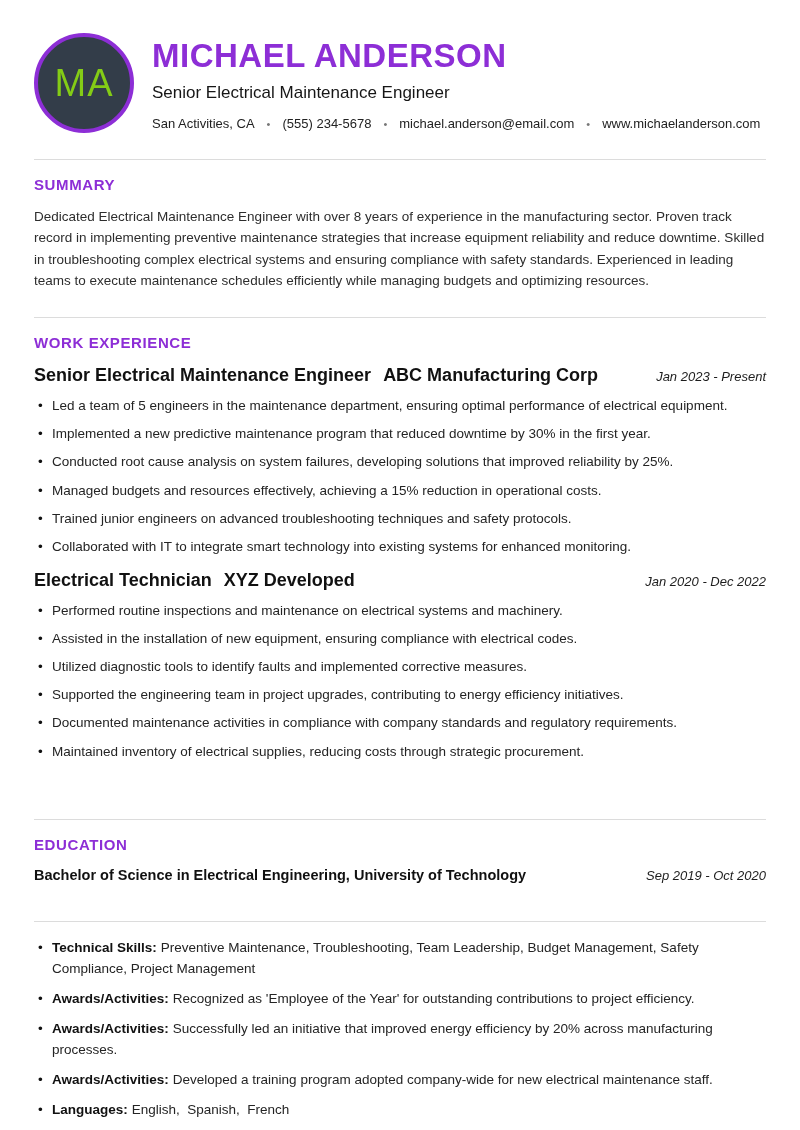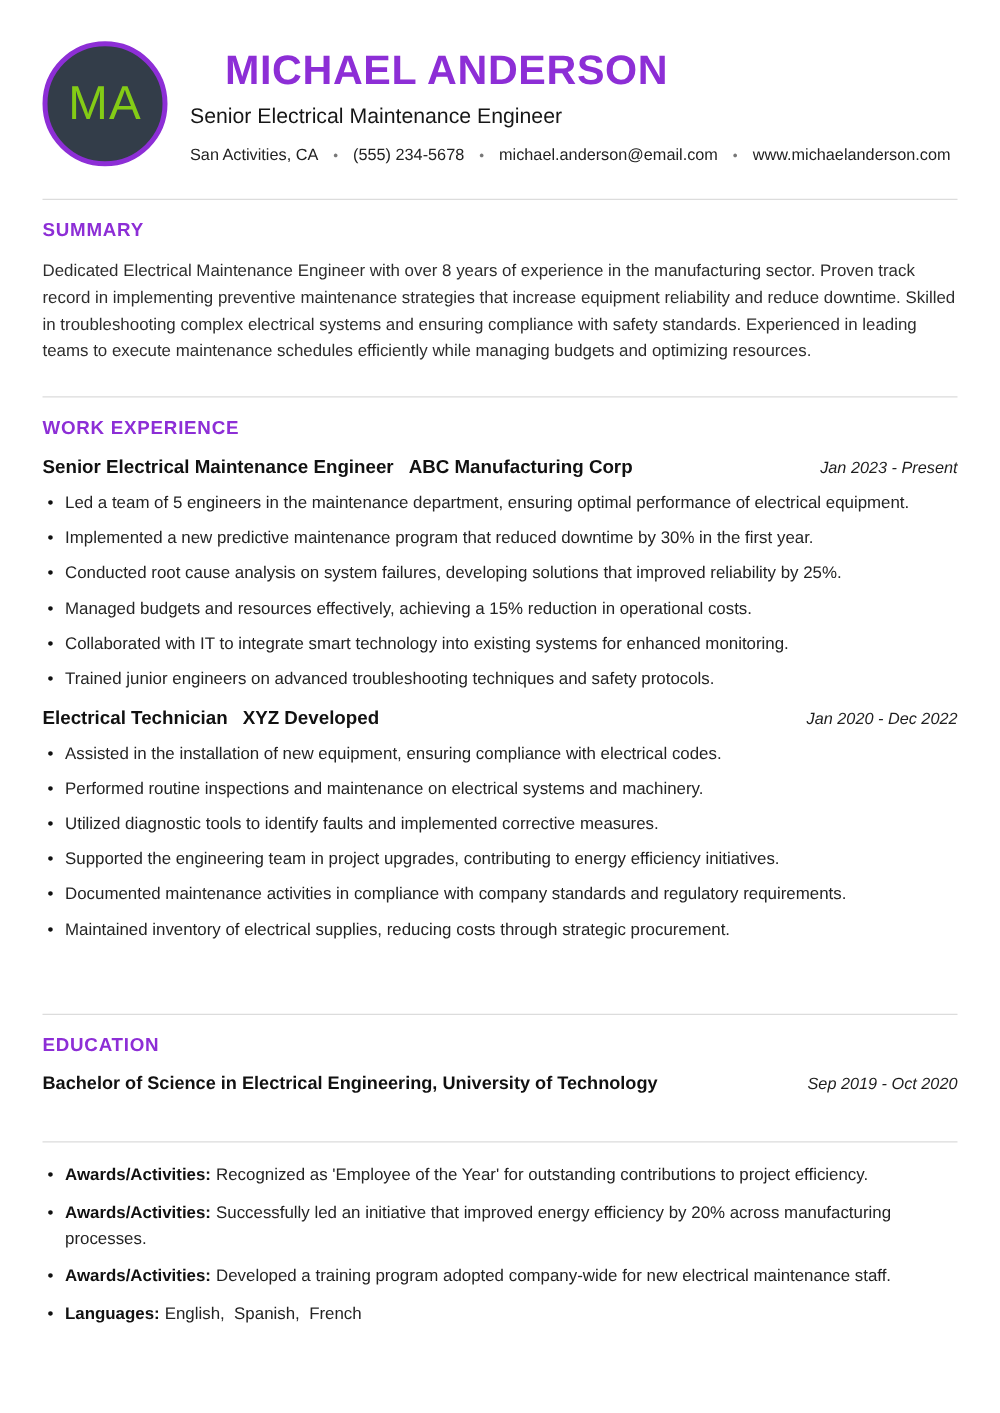--- a/index.html
+++ b/index.html
@@ -29,21 +29,20 @@
     flex: 0 0 auto;
   }
   .avatar span {
     color: #84cc16; font-size: 38px; font-weight: 400; letter-spacing: 1px;
   }
   .header-text { padding-top: 4px; }
   .name {
     color: var(--accent);
     font-size: 33px; font-weight: 800; letter-spacing: 0.5px;
     line-height: 1.15;
-    margin-left: 28px;
   }
   .role {
     margin-top: 8px;
     font-size: 17px; font-weight: 500; color: #161616;
   }
   .contact { margin-top: 13px; font-size: 13px; color: #222; display: flex; flex-wrap: wrap; align-items: center; }
   .contact-item:not(:last-child)::after {
     content: "•";
     margin: 0 12px;
     color: #777;
@@ -62,21 +61,21 @@
     margin-bottom: 13px;
   }
   .body-text { font-size: 13.5px; line-height: 1.58; color: #2d2d2d; }
 
   
   .job { margin-bottom: 10px; }
   .job-header {
     display: flex; justify-content: space-between; align-items: baseline;
     margin: 14px 0 10px 0;
   }
-  .job-title-group { font-size: 15px; font-weight: 700; color: #111; }
+  .job-title-group { font-size: 18px; font-weight: 700; color: #111; }
   .job-company { margin-left: 12px; }
   .dates { font-size: 13px; font-style: italic; color: #1d1d1d; white-space: nowrap; padding-left: 16px; }
 
   ul.bullets { list-style: none; }
   ul.bullets li {
     position: relative;
     padding-left: 18px;
     font-size: 13.5px; line-height: 1.45;
     margin-bottom: 8.5px;
     color: #242424;
@@ -157,38 +156,38 @@
       <ul class="bullets">
 
           <li>Led a team of 5 engineers in the maintenance department, ensuring optimal performance of electrical equipment.</li>
 
           <li>Implemented a new predictive maintenance program that reduced downtime by 30% in the first year.</li>
 
           <li>Conducted root cause analysis on system failures, developing solutions that improved reliability by 25%.</li>
 
           <li>Managed budgets and resources effectively, achieving a 15% reduction in operational costs.</li>
 
+          <li>Trained junior engineers on advanced troubleshooting techniques and safety protocols.</li>
+
           <li>Collaborated with IT to integrate smart technology into existing systems for enhanced monitoring.</li>
-
-          <li>Trained junior engineers on advanced troubleshooting techniques and safety protocols.</li>
         </ul>
     </div>
 
     <div class="job">
       <div class="job-header">
         <div class="job-title-group">
           <span class="job-title">Electrical Technician</span><span class="job-company">XYZ Developed</span>
         </div>
         <span class="dates">Jan 2020 - Dec 2022</span>
       </div>
       <ul class="bullets">
 
+          <li>Performed routine inspections and maintenance on electrical systems and machinery.</li>
+
           <li>Assisted in the installation of new equipment, ensuring compliance with electrical codes.</li>
-
-          <li>Performed routine inspections and maintenance on electrical systems and machinery.</li>
 
           <li>Utilized diagnostic tools to identify faults and implemented corrective measures.</li>
 
           <li>Supported the engineering team in project upgrades, contributing to energy efficiency initiatives.</li>
 
           <li>Documented maintenance activities in compliance with company standards and regulatory requirements.</li>
 
           <li>Maintained inventory of electrical supplies, reducing costs through strategic procurement.</li>
         </ul>
     </div>
@@ -200,20 +199,21 @@
     <div class="edu-row">
       <span class="edu-degree">Bachelor of Science in Electrical Engineering, University of Technology</span>
       <span class="dates">Sep 2019 - Oct 2020</span>
     </div>
   </div>
 
   <div class="section" style="margin-top: 38px;">
     <hr>
     <ul class="addl">
 
+        <li><span class="addl-label">Technical Skills:</span><span class="addl-text">Preventive Maintenance, Troubleshooting, Team Leadership, Budget Management, Safety Compliance, Project Management</span></li>
 
         <li><span class="addl-label">Awards/Activities:</span><span class="addl-text">Recognized as 'Employee of the Year' for outstanding contributions to project efficiency.</span></li>
 
         <li><span class="addl-label">Awards/Activities:</span><span class="addl-text">Successfully led an initiative that improved energy efficiency by 20% across manufacturing processes.</span></li>
 
         <li><span class="addl-label">Awards/Activities:</span><span class="addl-text">Developed a training program adopted company-wide for new electrical maintenance staff.</span></li>
 
         <li><span class="addl-label">Languages:</span><span class="addl-text">English,  Spanish,  French</span></li>
       </ul>
   </div>

